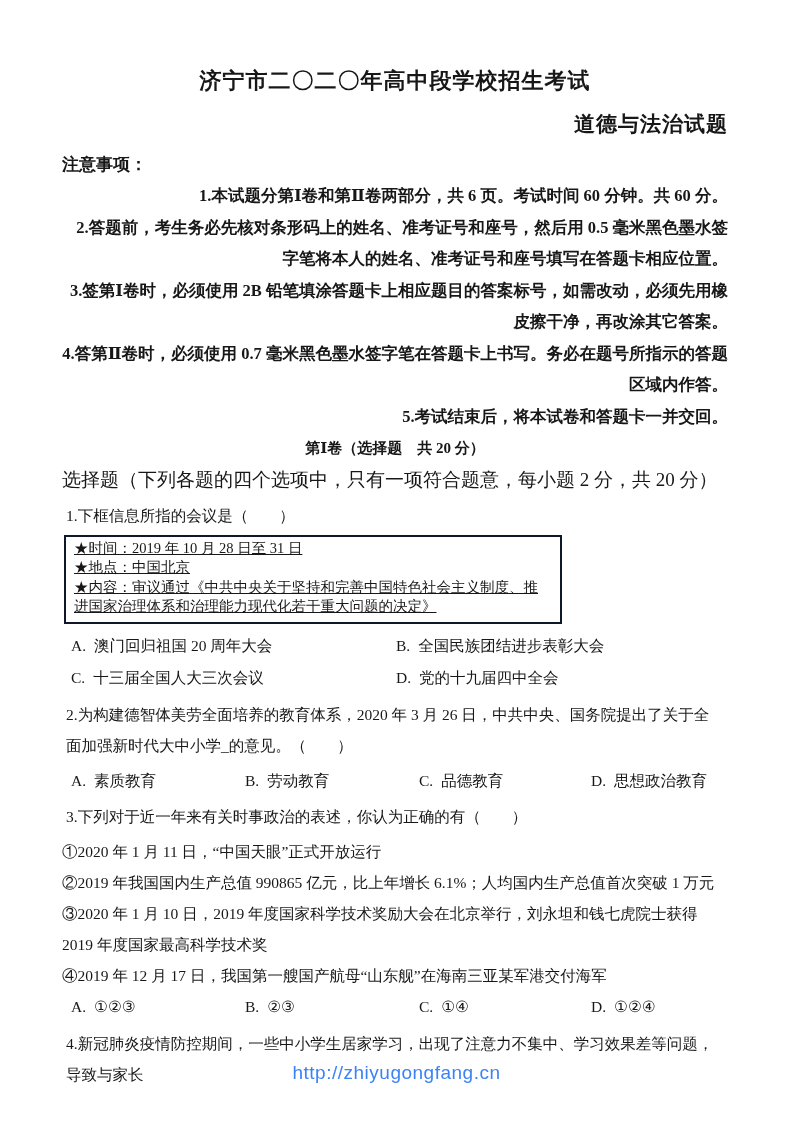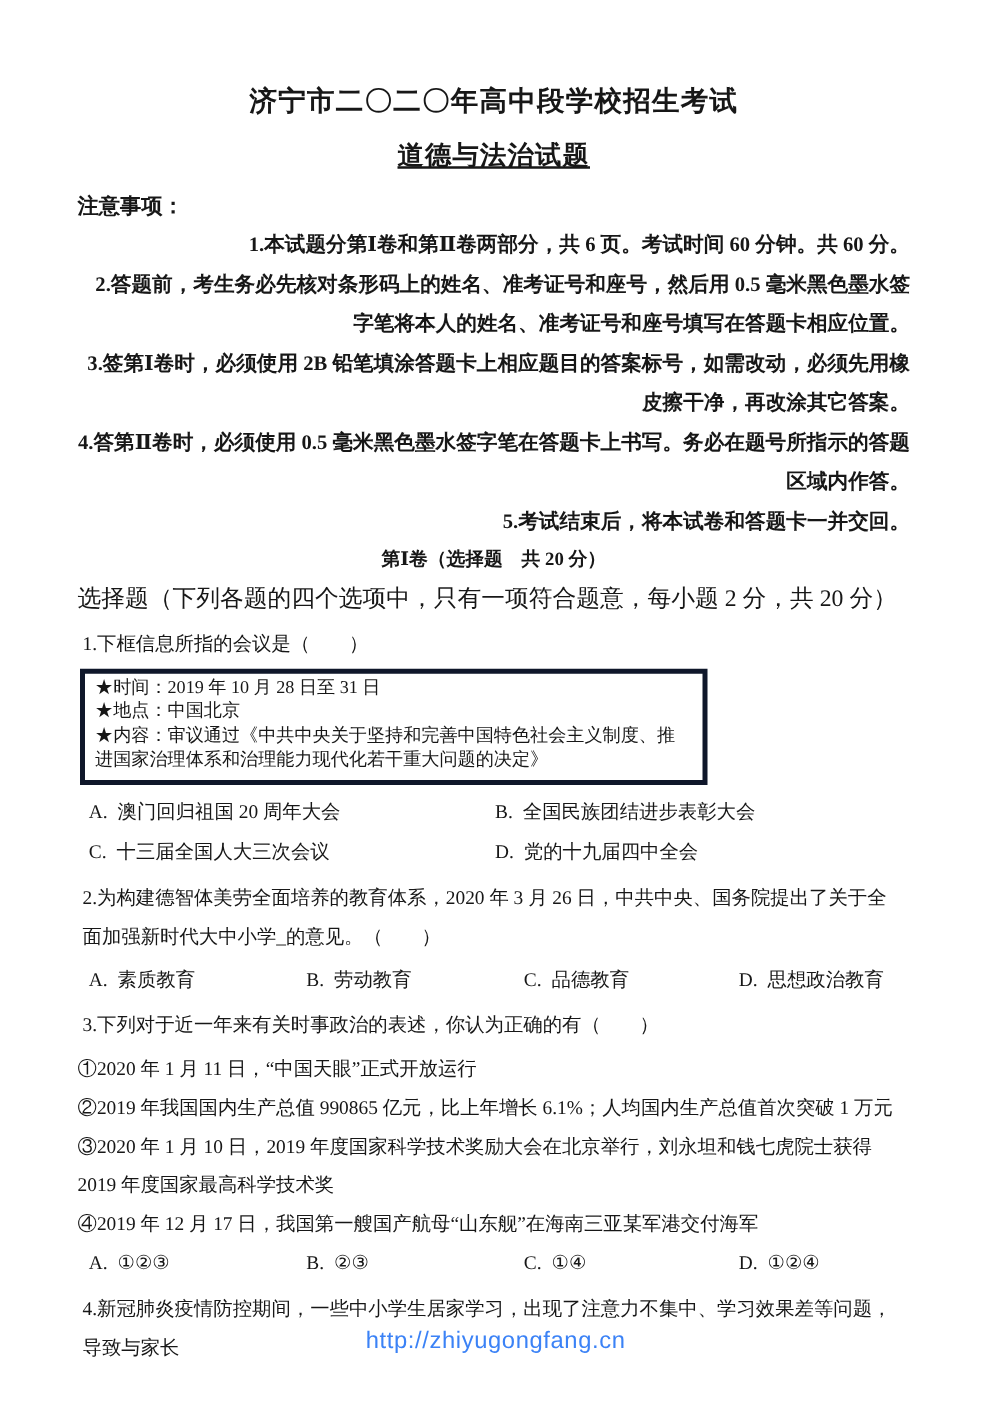--- a/index.html
+++ b/index.html
@@ -22,25 +22,24 @@
     font-size: 22px;
     font-weight: bold;
     text-align: center;
     line-height: 26px;
     margin: 0 0 17px 0;
     letter-spacing: 1px;
   }
   .subtitle {
     font-size: 21px;
     font-weight: bold;
-    text-align: center;
+    text-align: right;
     line-height: 26px;
     margin: 0 0 13px 0;
     letter-spacing: 1px;
-    text-decoration: underline;
   }
   .notice-header {
     font-size: 17px;
     font-weight: bold;
     line-height: 30px;
     margin: 0;
   }
   .notice {
     font-size: 16.5px;
     font-weight: bold;
@@ -66,23 +65,24 @@
     line-height: 31px;
     margin: 4px;
   }
   .subitem {
     font-size: 15.5px;
     line-height: 31px;
     margin: 0;
   }
   .info-box {
     width: 478px;
-    border: 4px solid #0f172a;
+    border: 2px solid #0f172a;
     padding: 2px 8px 5px 8px;
     margin: 3px 0 6px 2px;
+    text-decoration: underline;
   }
   .info-box p {
     font-size: 14.5px;
     line-height: 19.5px;
     margin: 0;
   }
   .opts {
     display: grid;
     padding-left: 9px;
     font-size: 15.5px;
@@ -109,21 +109,21 @@
 <div class="page">
   <div class="content">
 
     <h1 class="title">济宁市二〇二〇年高中段学校招生考试</h1>
     <h2 class="subtitle">道德与法治试题</h2>
 
     <p class="notice-header">注意事项：</p>
     <p class="notice">1.本试题分第Ⅰ卷和第Ⅱ卷两部分，共 6 页。考试时间 60 分钟。共 60 分。</p>
     <p class="notice">2.答题前，考生务必先核对条形码上的姓名、准考证号和座号，然后用 0.5 毫米黑色墨水签字笔将本人的姓名、准考证号和座号填写在答题卡相应位置。</p>
     <p class="notice">3.签第Ⅰ卷时，必须使用 2B 铅笔填涂答题卡上相应题目的答案标号，如需改动，必须先用橡皮擦干净，再改涂其它答案。</p>
-    <p class="notice">4.答第Ⅱ卷时，必须使用 0.5 毫米黑色墨水签字笔在答题卡上书写。务必在题号所指示的答题区域内作答。</p>
+    <p class="notice">4.答第Ⅱ卷时，必须使用 0.7 毫米黑色墨水签字笔在答题卡上书写。务必在题号所指示的答题区域内作答。</p>
     <p class="notice">5.考试结束后，将本试卷和答题卡一并交回。</p>
 
     <h3 class="section-heading">第Ⅰ卷（选择题　共 20 分）</h3>
     <p class="instruction">选择题（下列各题的四个选项中，只有一项符合题意，每小题 2 分，共 20 分）</p>
 
     <p class="question">1.下框信息所指的会议是（　　）</p>
     <div class="info-box">
       <p>★时间：2019 年 10 月 28 日至 31 日</p>
       <p>★地点：中国北京</p>
       <p>★内容：审议通过《中共中央关于坚持和完善中国特色社会主义制度、推进国家治理体系和治理能力现代化若干重大问题的决定》</p>

